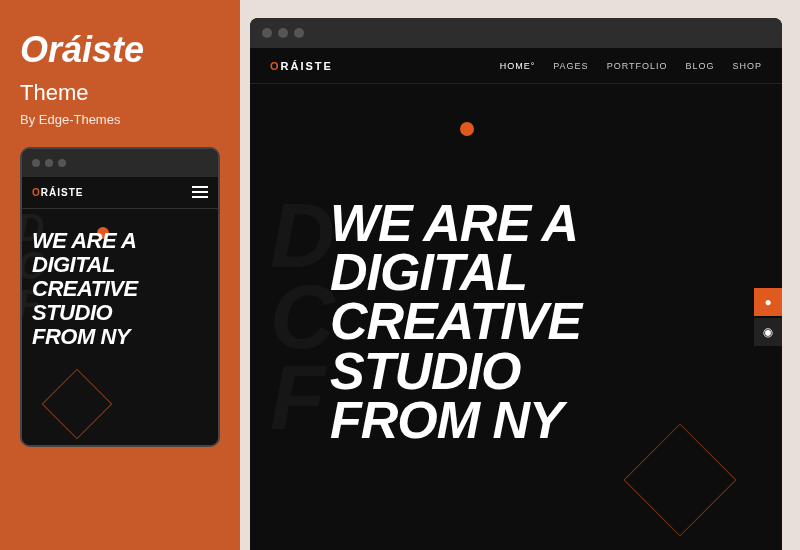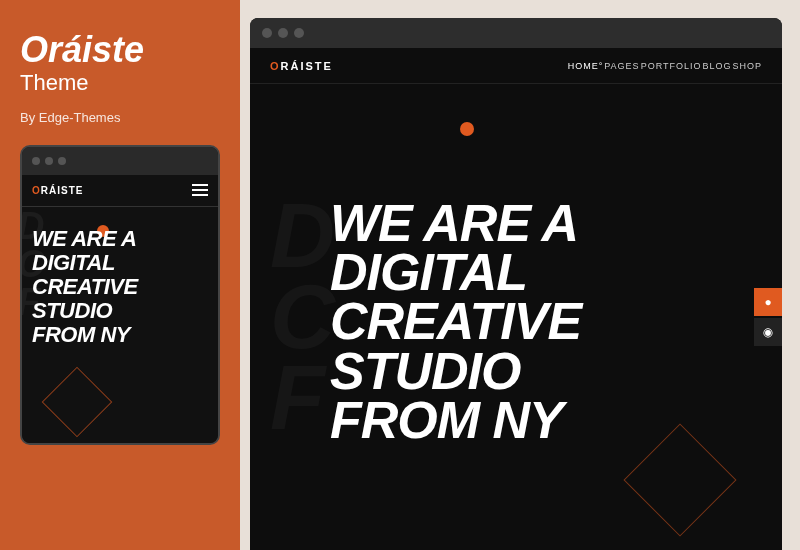--- a/index.html
+++ b/index.html
@@ -29,27 +29,27 @@
       font-weight: 900;
       color: #fff;
       line-height: 1.1;
       font-style: italic;
     }
 
     .theme-subtitle {
       font-size: 22px;
       font-weight: 400;
       color: #fff;
-      margin-top: 0;
+      margin-top: 10px;
     }
 
     .theme-author {
       font-size: 13px;
       color: rgba(255,255,255,0.85);
-      margin-top: 14px;
+      margin-top: 6px;
     }
 
     
     .mobile-preview {
       margin-top: 20px;
       width: 200px;
       height: 300px;
       background: #1a1a1a;
       border-radius: 10px;
       overflow: hidden;
@@ -219,21 +219,21 @@
       letter-spacing: 2px;
       text-transform: uppercase;
     }
 
     .desktop-logo span {
       color: #e05a20;
     }
 
     .desktop-nav-links {
       display: flex;
-      gap: 1px;
+      gap: 18px;
     }
 
     .desktop-nav-link {
       font-size: 9px;
       color: #ccc;
       text-transform: uppercase;
       letter-spacing: 1px;
     }
 
     .desktop-nav-link.active {

